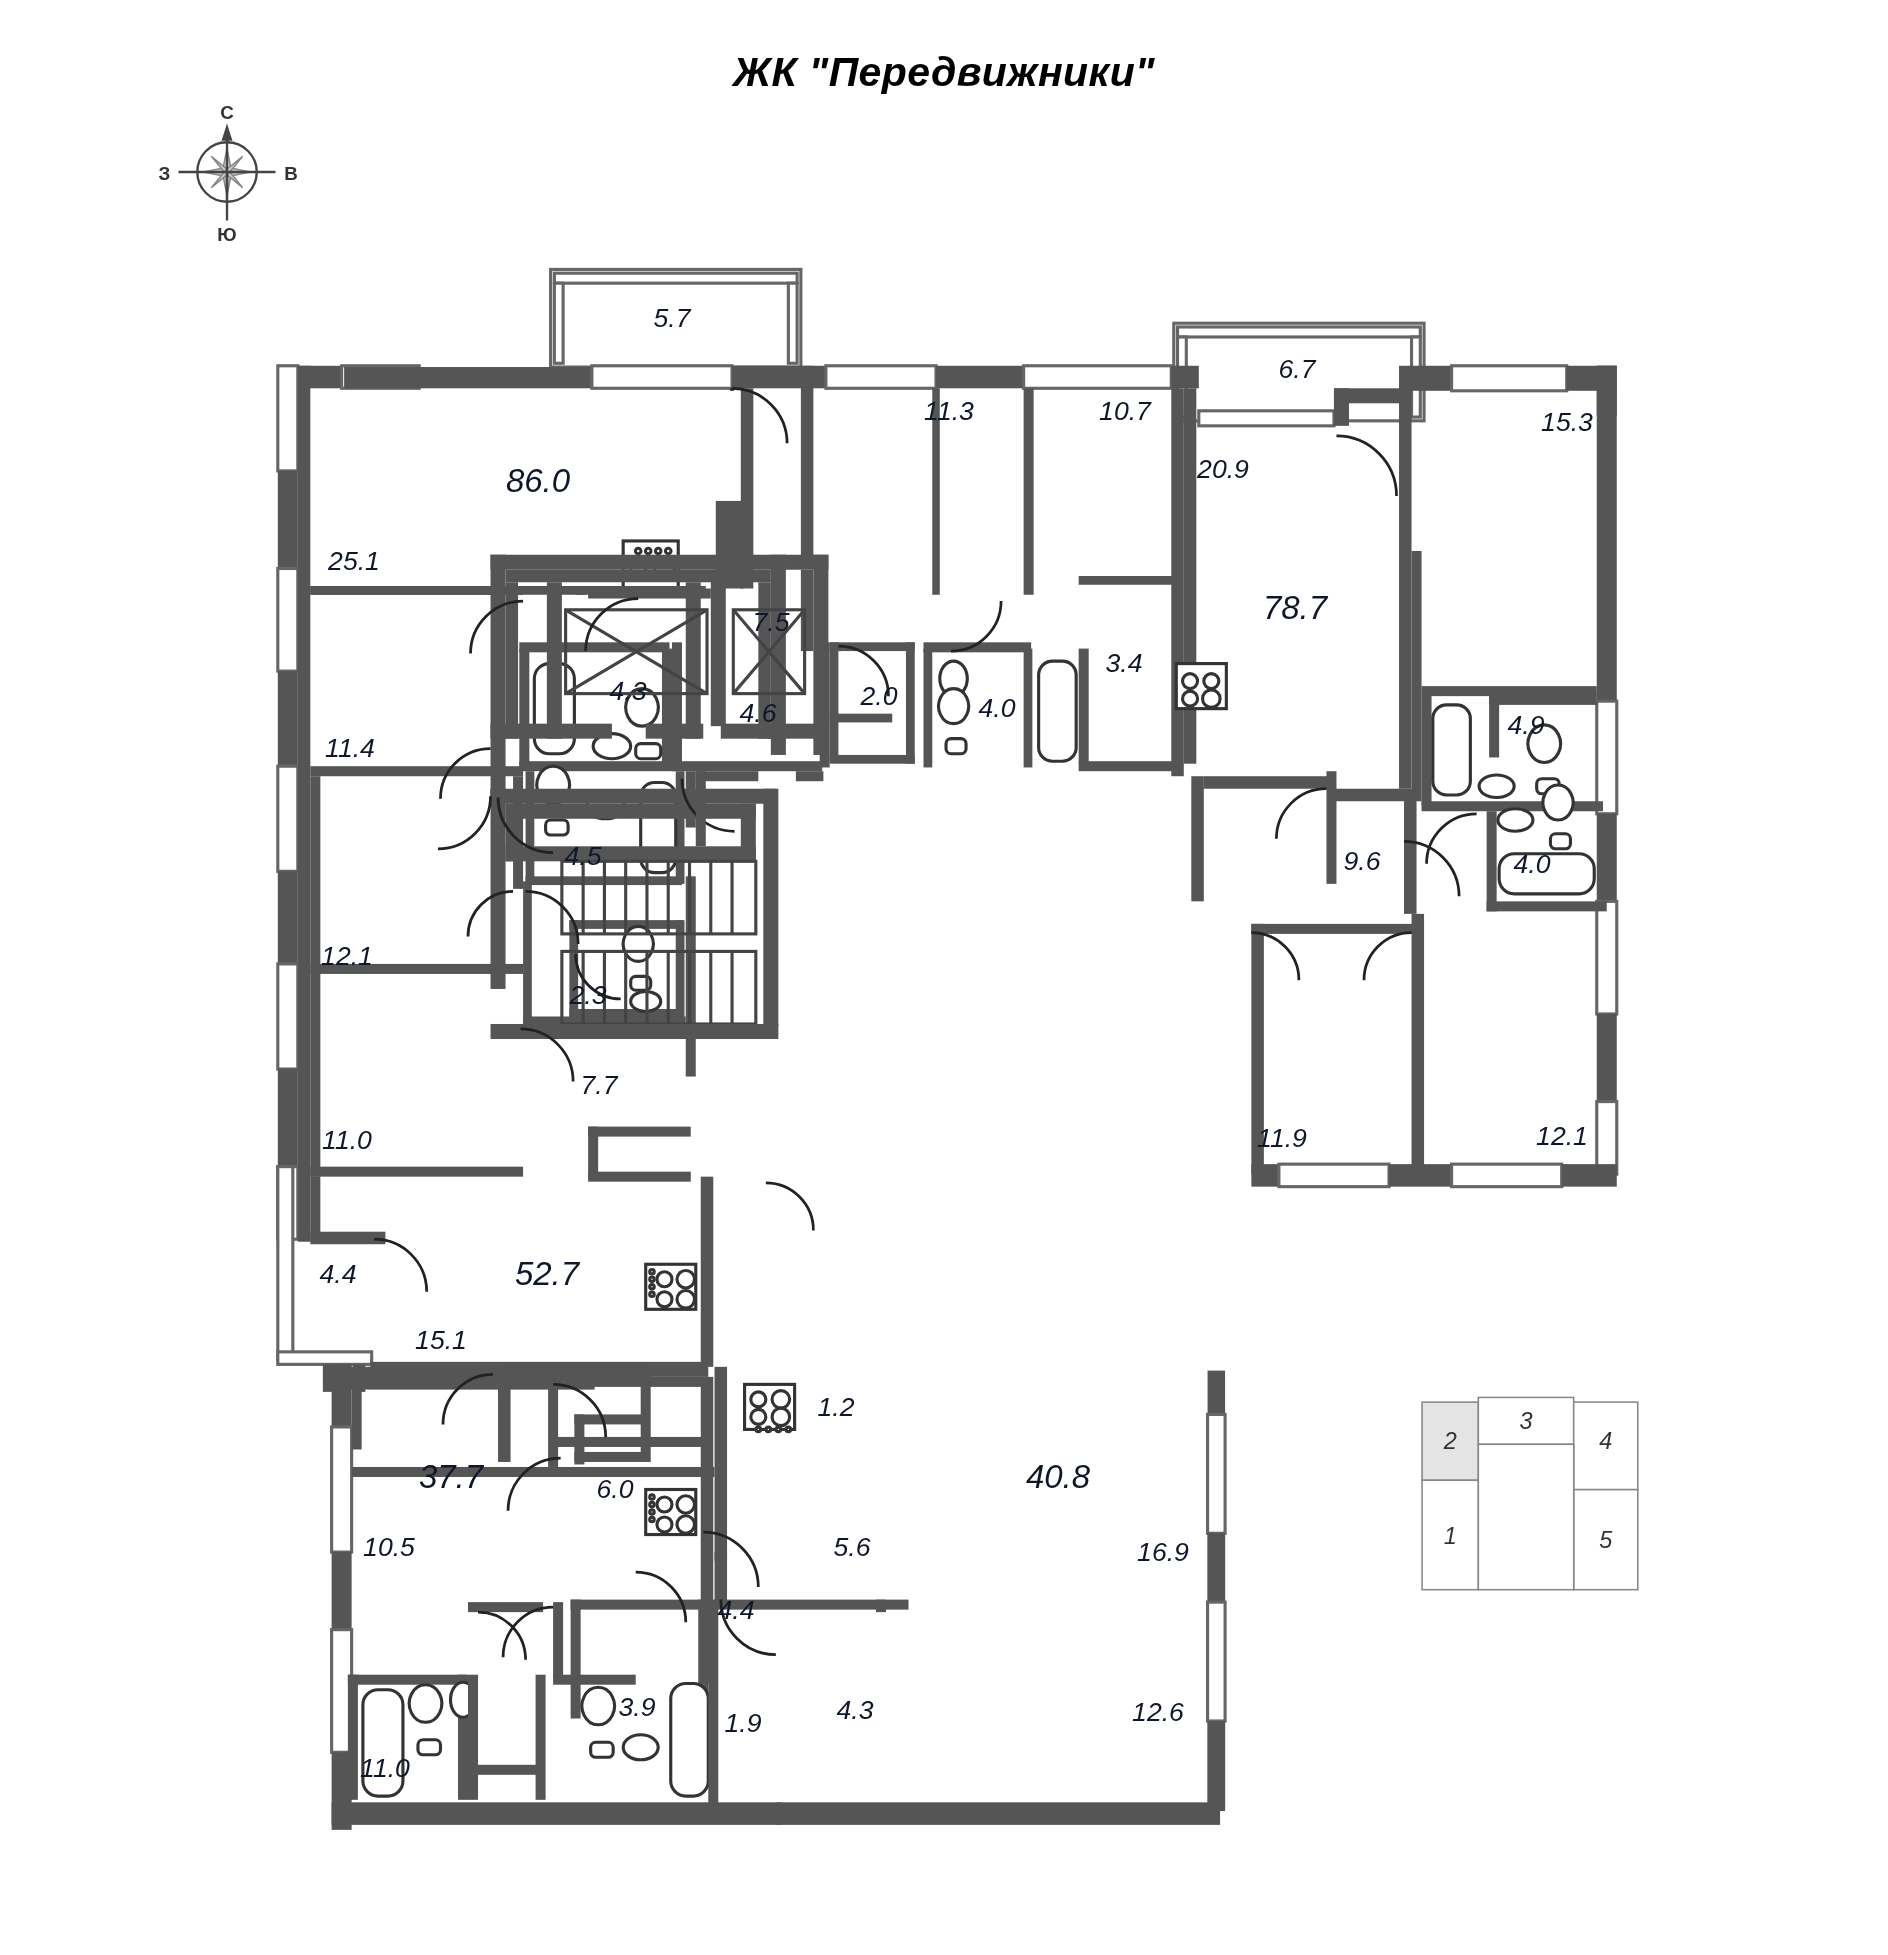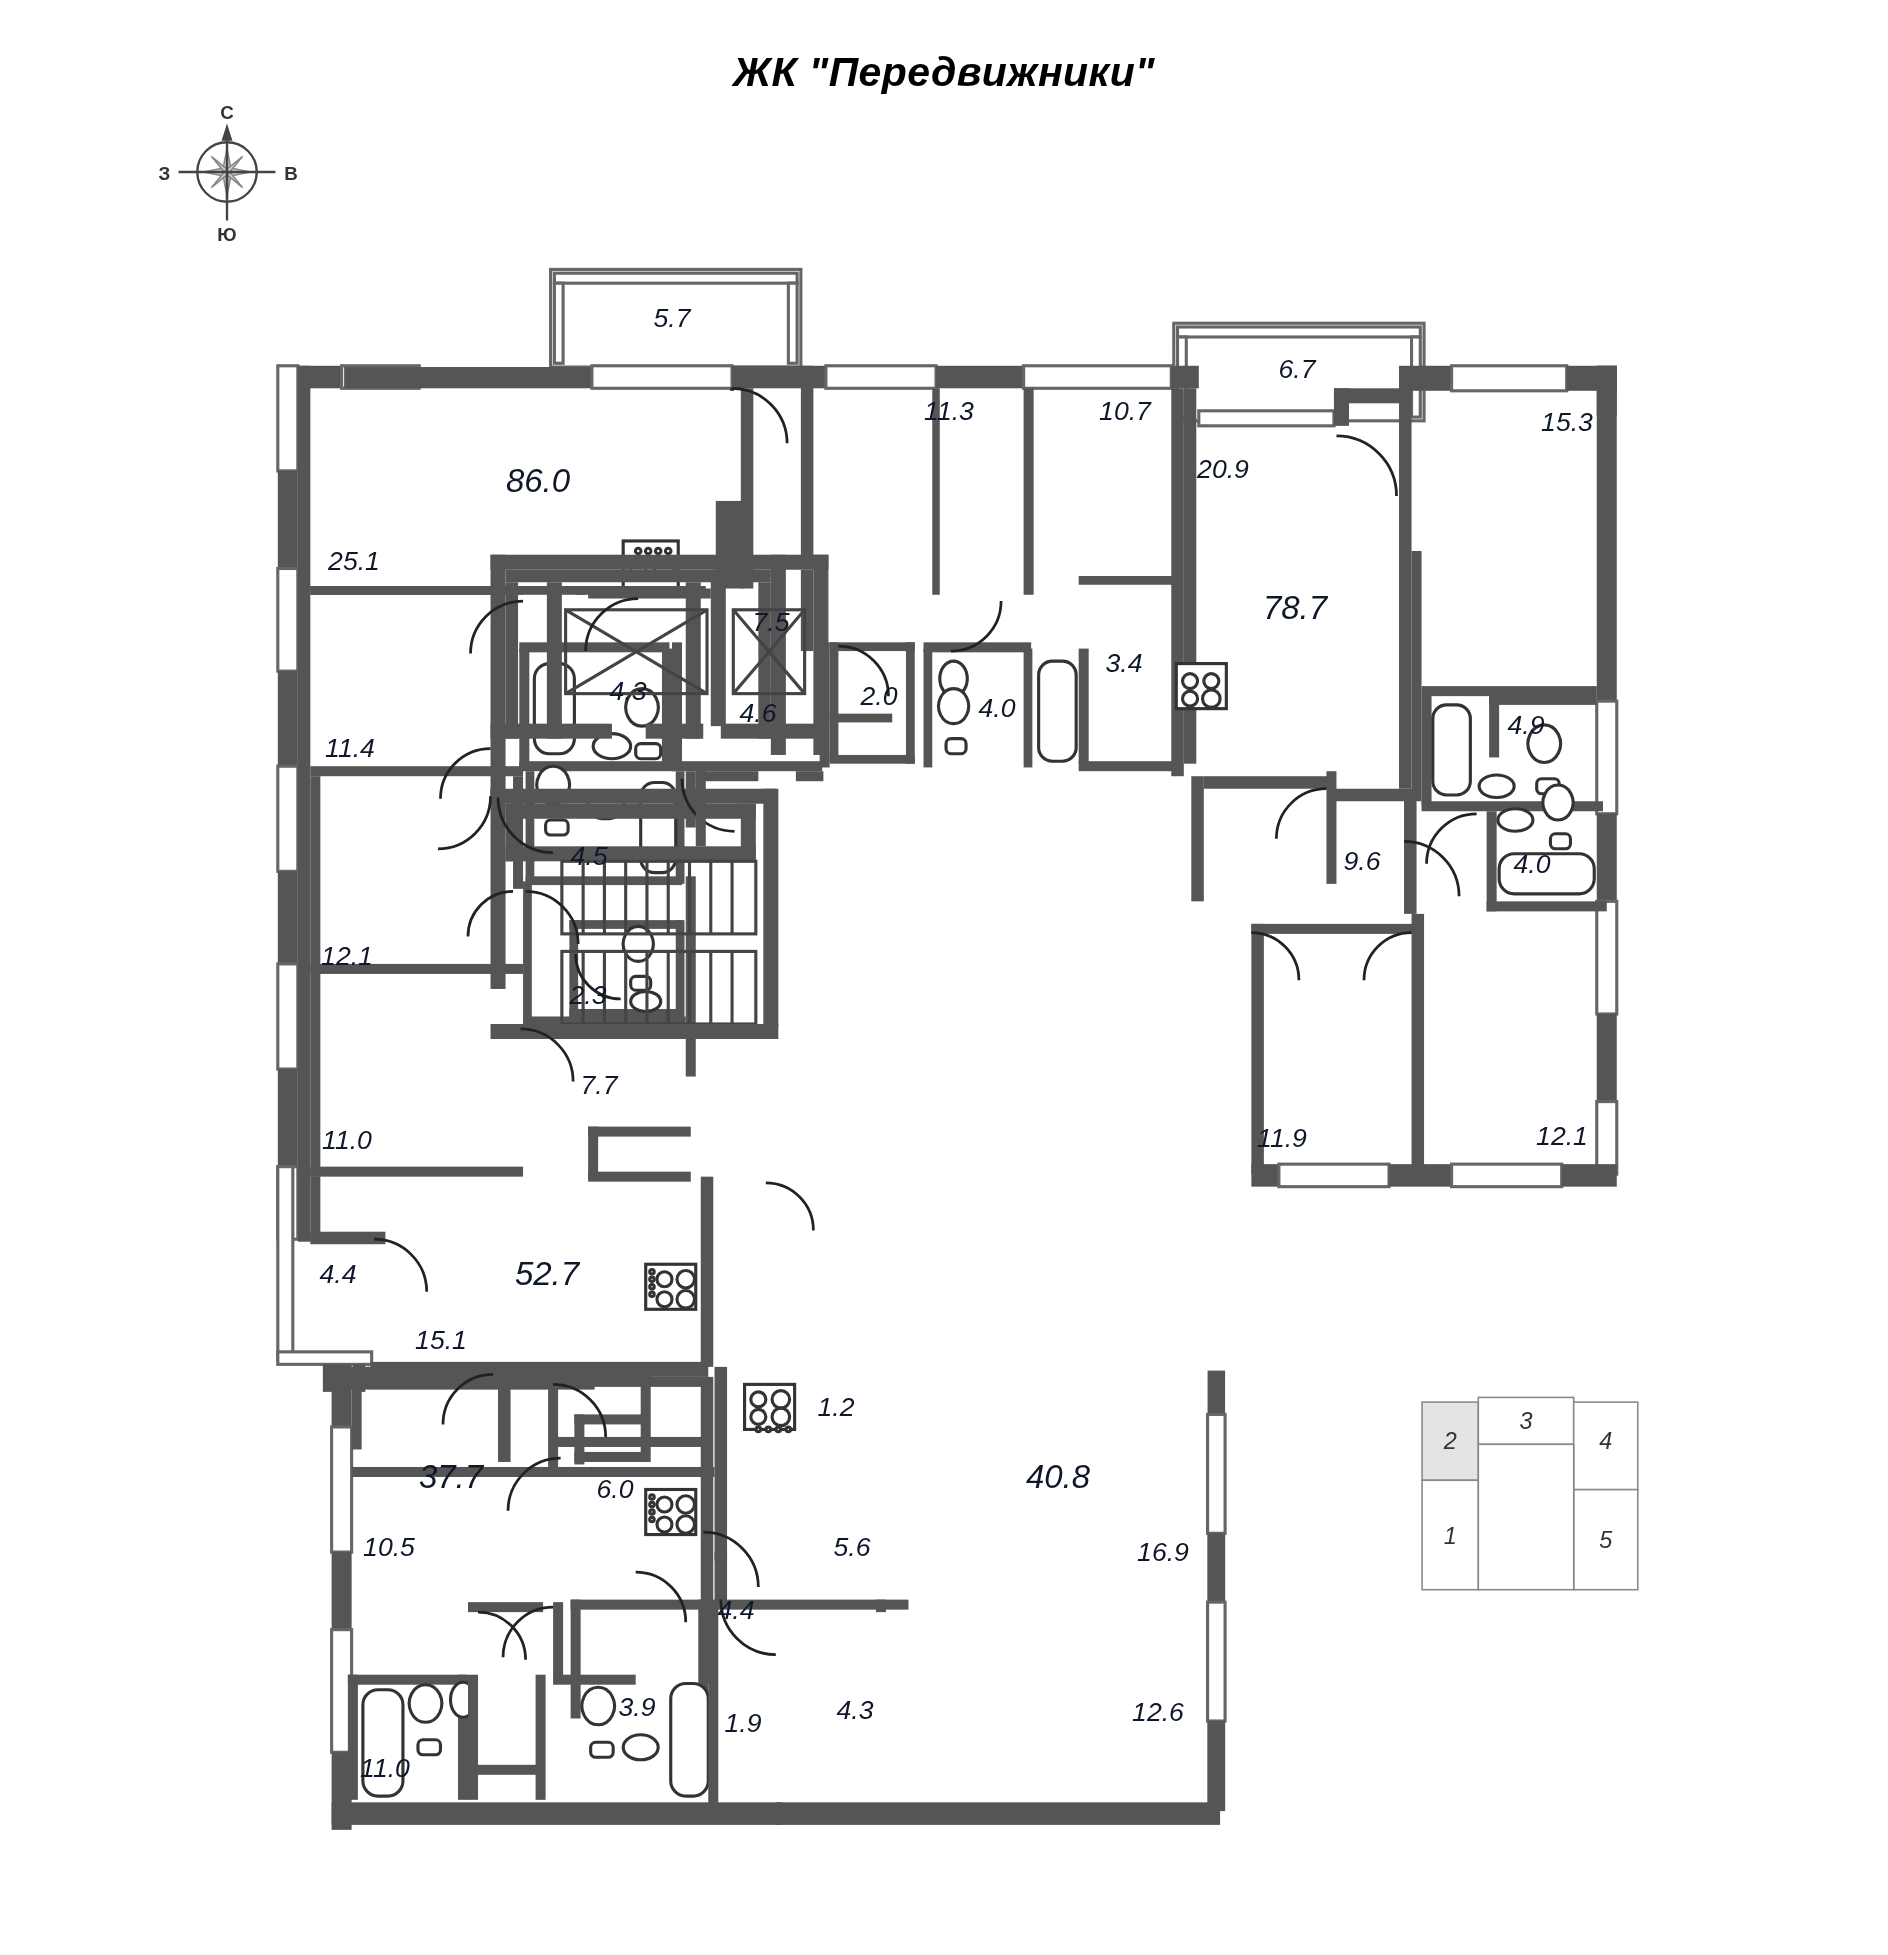--- a/index.html
+++ b/index.html
@@ -670,21 +670,21 @@
       <div class="area-label big" style="left: 1295px; top: 608px;">78.7</div>
       <div class="area-label" style="left: 354px; top: 561px;">25.1</div>
       <div class="area-label" style="left: 771px; top: 622px;">7.5</div>
       <div class="area-label" style="left: 628px; top: 691px;">4.3</div>
       <div class="area-label" style="left: 758px; top: 713px; text-align: right;">4.6</div>
       <div class="area-label" style="left: 879px; top: 696px; text-align: right;">2.0</div>
       <div class="area-label" style="left: 997px; top: 708px;">4.0</div>
       <div class="area-label" style="left: 1124px; top: 663px;">3.4</div>
       <div class="area-label" style="left: 1526px; top: 725px;">4.9</div>
       <div class="area-label" style="left: 350px; top: 748px;">11.4</div>
-      <div class="area-label" style="left: 583px; top: 856px; margin-left: 6px;">4.5</div>
+      <div class="area-label" style="left: 583px; top: 856px;">4.5</div>
       <div class="area-label" style="left: 1532px; top: 864px;">4.0</div>
       <div class="area-label" style="left: 1362px; top: 861px;">9.6</div>
       <div class="area-label" style="left: 347px; top: 956px;">12.1</div>
       <div class="area-label" style="left: 588px; top: 995px;">2.3</div>
       <div class="area-label" style="left: 599px; top: 1085px;">7.7</div>
       <div class="area-label" style="left: 347px; top: 1140px;">11.0</div>
       <div class="area-label" style="left: 1282px; top: 1138px;">11.9</div>
       <div class="area-label" style="left: 1562px; top: 1136px;">12.1</div>
       <div class="area-label big" style="left: 547px; top: 1274px;">52.7</div>
       <div class="area-label" style="left: 338px; top: 1274px;">4.4</div>

